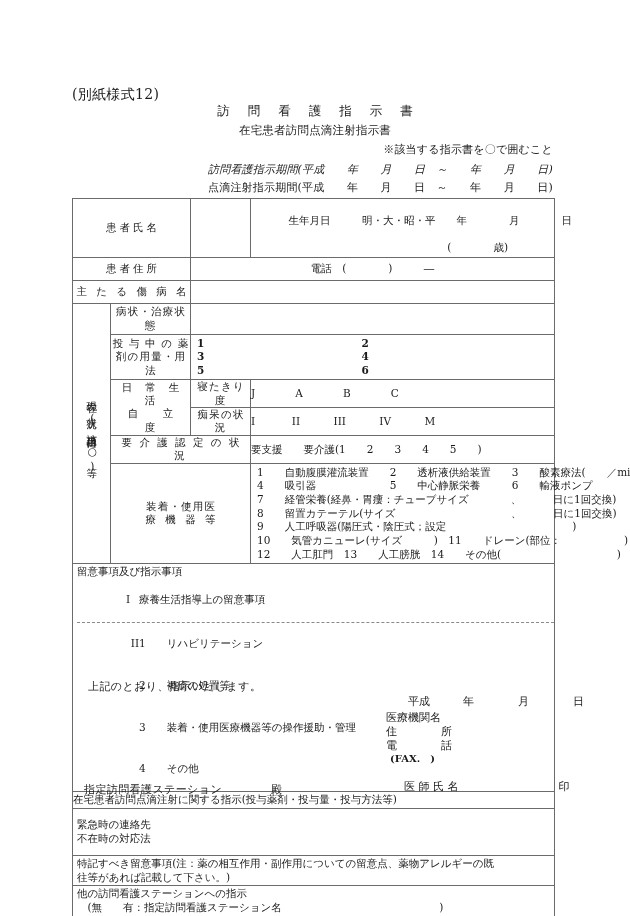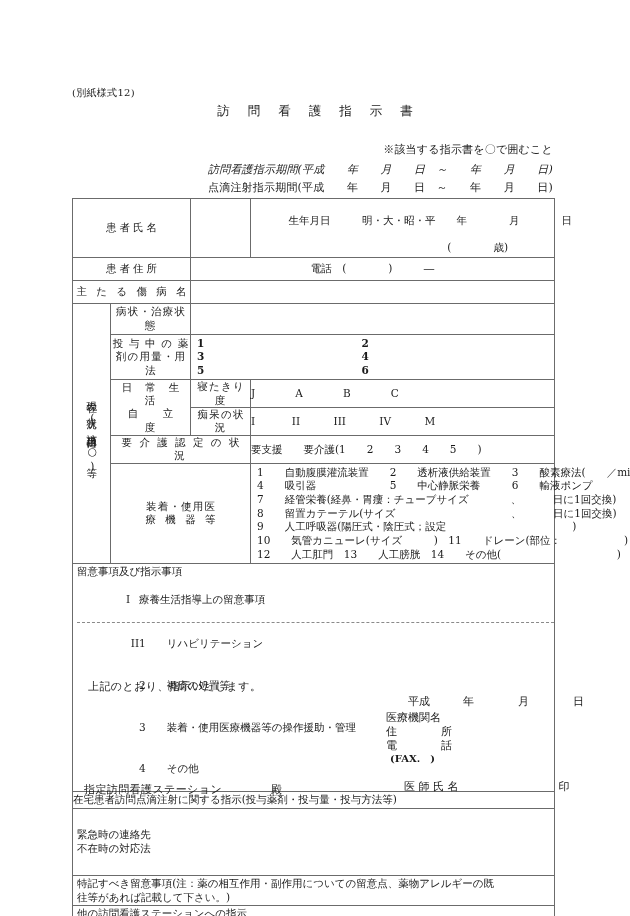--- a/index.html
+++ b/index.html
@@ -21,21 +21,21 @@
     left: 0; top: 0;
     width: 630px;
     height: 916px;
   }
 
   
   .form-no {
     position: absolute;
     left: 72px;
     top: 86px;
-    font-size: 10px;
+    font-size: 14px;
     letter-spacing: 0.3px;
   }
   .title-main {
     position: absolute;
     left: 0; top: 103px;
     width: 630px;
     text-align: center;
     font-size: 12.5px;
     letter-spacing: 7px;
     text-indent: 7px;
@@ -170,20 +170,21 @@
     font-size: 11px;
   }
 </style>
 </head>
 <body>
 
 <div class="page">
 
   <div class="form-no">(別紙様式12)</div>
   <div class="title-main">訪 問 看 護 指 示 書</div>
+  <div class="title-sub">在宅患者訪問点滴注射指示書</div>
   <div class="note-circle">※該当する指示書を〇で囲むこと</div>
   <div class="period-line period-1">訪問看護指示期間(平成　　年　　月　　日　～　　年　　月　　日)</div>
   <div class="period-line period-2">点滴注射指示期間(平成　　年　　月　　日　～　　年　　月　　日)</div>
 
   <table class="tbl">
     <colgroup>
       <col style="width:38px">
       <col style="width:80px">
       <col style="width:60px">
       <col style="width:304px">
@@ -294,21 +295,21 @@
           </div>
         </div>
       </td>
     </tr>
 
     <tr>
       <td colspan="4" class="cell-pad" style="height:16px">在宅患者訪問点滴注射に関する指示(投与薬剤・投与量・投与方法等)</td>
     </tr>
 
     <tr>
-      <td colspan="4" style="padding:19px 4px">
+      <td colspan="4" style="padding:9px 4px">
         <div class="notes-line">緊急時の連絡先</div>
         <div class="notes-line">不在時の対応法</div>
       </td>
     </tr>
 
     <tr>
       <td colspan="4" style="padding:1px 4px">
         <div class="notes-line">特記すべき留意事項(注：薬の相互作用・副作用についての留意点、薬物アレルギーの既</div>
         <div class="notes-line">往等があれば記載して下さい。)</div>
       </td>

